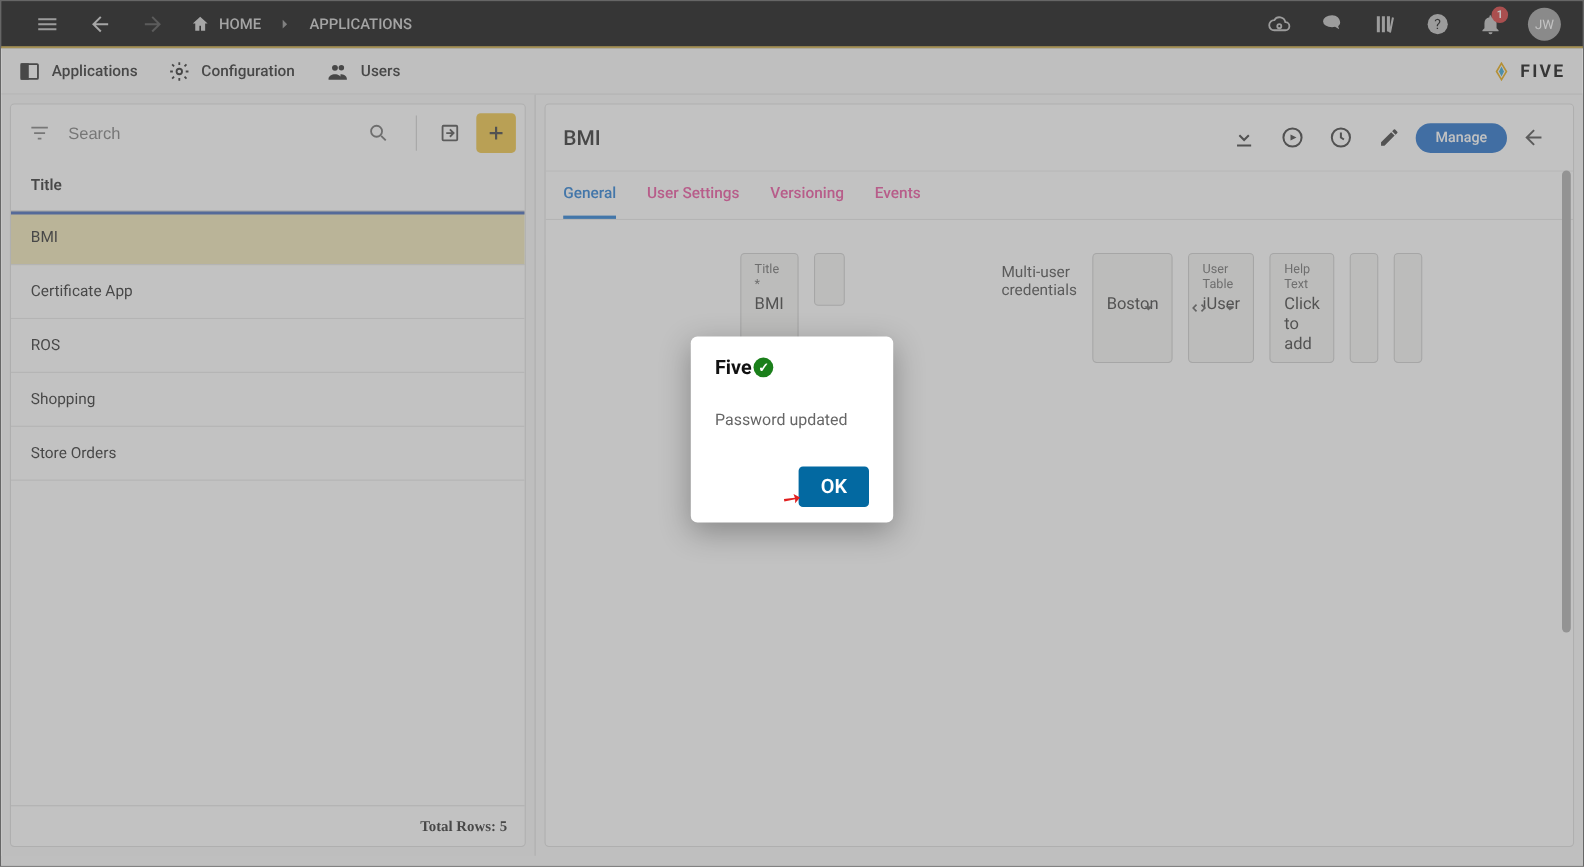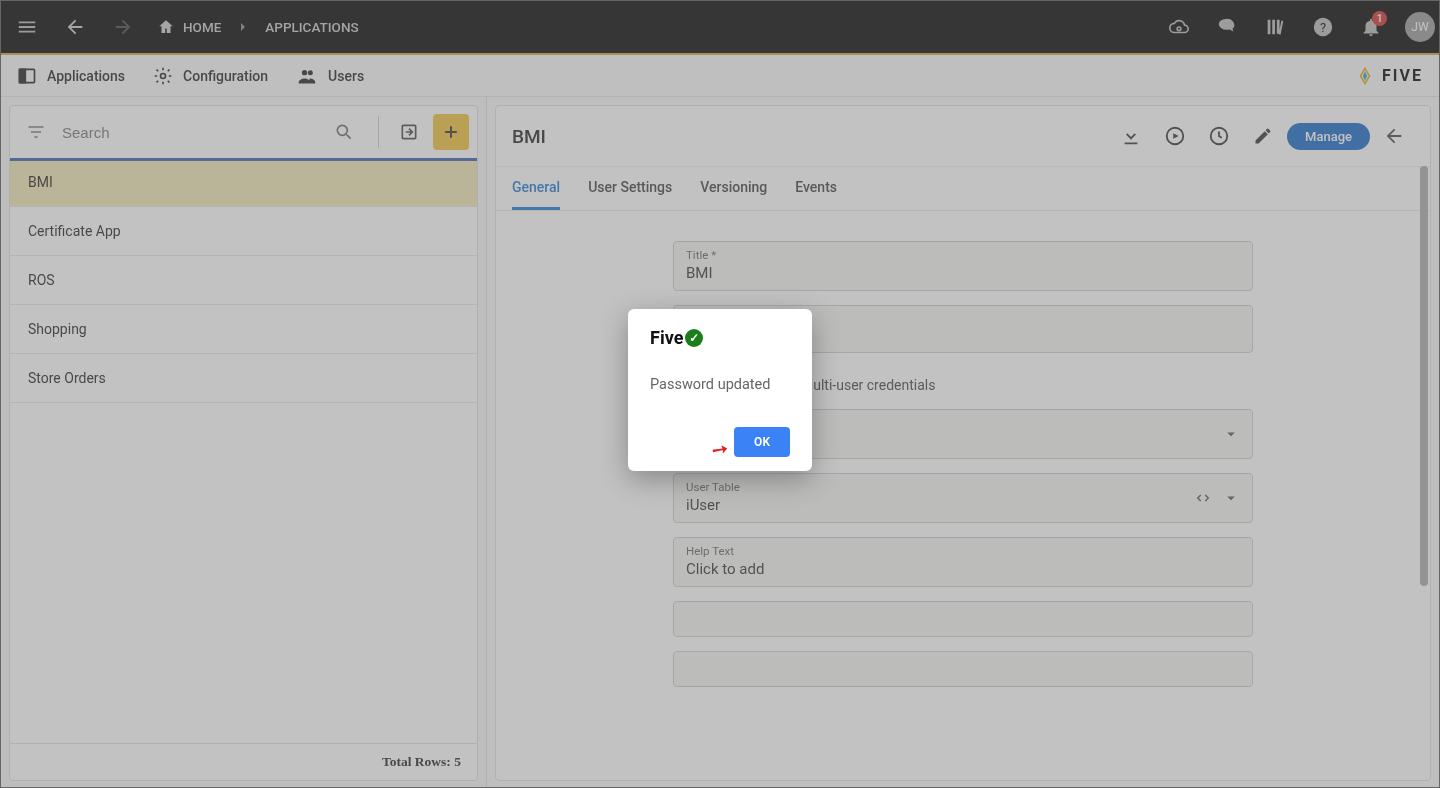--- a/index.html
+++ b/index.html
@@ -1,20 +1,20 @@
 <!DOCTYPE html>
 <html><head>
 <meta charset="utf-8">
 <style>
   * { box-sizing: border-box; margin: 0; padding: 0; }
   html, body { width: 1440px; height: 788px; font-family: Roboto, "Helvetica Neue", Arial, sans-serif; overflow: hidden; }
   body { background: #fafafa; position: relative; border: 1px solid #666; }
 
   
-  .topbar { height: 54px; background: #000; color: #fff; display: flex; align-items: center; padding: 0 4px; justify-content: space-between; border-bottom: 2px solid #caa63a; }
+  .topbar { height: 43px; background: #000; color: #fff; display: flex; align-items: center; padding: 0 20px; justify-content: space-between; border-bottom: 2px solid #caa63a; }
   .topbar-left { display: flex; align-items: center; gap: 4px; }
   .icon-btn { width: 44px; height: 44px; border-radius: 50%; display: flex; align-items: center; justify-content: center; color: #fff; cursor: pointer; }
   .icon-btn.dim { color: #555; }
   .topbar .breadcrumb { display: flex; align-items: center; font-size: 13.5px; font-weight: 500; color: #c8c8c8; gap: 6px; }
   .breadcrumb .crumb { display: flex; align-items: center; gap: 8px; padding: 6px 8px; cursor: pointer; }
   .breadcrumb .sep { color: #777; }
   .topbar-right { display: flex; align-items: center; gap: 4px; }
   .topbar-right .icon-btn { color: #bbb; }
   .notif { position: relative; }
   .notif .badge { position: absolute; top: 6px; right: 6px; background: #d32f2f; color: #fff; font-size: 10px; font-weight: 600; border-radius: 8px; min-width: 15px; height: 15px; display:flex; align-items:center; justify-content:center; }
@@ -47,41 +47,41 @@
 
   
   .main { flex:1; display:flex; flex-direction:column; padding: 8px; }
   .main-card { flex:1; border:1px solid #ddd; border-radius:4px; background:#fff; display:flex; flex-direction:column; overflow:hidden; position:relative; }
   .hdr { display:flex; align-items:center; justify-content:space-between; padding: 10px 16px; border-bottom:1px solid #eee; }
   .hdr-title { font-size:19px; font-weight:500; color:#222; }
   .hdr-actions { display:flex; align-items:center; gap: 4px; }
   .hdr-actions .ic { width:40px; height:40px; display:flex; align-items:center; justify-content:center; color:#444; cursor:pointer; }
   .manage { background:#1566c6; color:#fff; padding: 6px 18px; border-radius: 18px; font-size:13px; font-weight:500; cursor:pointer; }
   .tabs { display:flex; gap: 28px; padding: 0 16px; border-bottom:1px solid #e5e5e5; }
-  .tab { padding: 12px 0; font-size:14px; font-weight:500; color:#404040; cursor:pointer; }
+  .tab { padding: 12px 0; font-size:14px; font-weight:500; color:#ec4899; cursor:pointer; }
   .tab.active { color:#1976d2; border-bottom: 3px solid #1976d2; }
   .formwrap { flex:1; overflow-y:auto; padding: 30px 0; }
-  .formcol { width: 580px; margin: 0 auto; display:flex; flex-direction:column; gap: 14px; }
+  .formcol { width: 580px; margin: 0 auto; display:flex; flex-direction:row; gap: 14px; }
   .field { border:1px solid #ccc; border-radius:4px; background:#f5f5f3; padding: 6px 12px 8px; position:relative; }
   .field .lbl { font-size:11.5px; color:#666; }
   .field .val { font-size:15px; color:#333; min-height:20px; padding-top:2px; }
   .field .chev { position:absolute; right:12px; top:50%; transform:translateY(-50%); color:#555; }
   .field .extra { position:absolute; right:40px; top:50%; transform:translateY(-50%); color:#555; }
   .scrollbar { position:absolute; right:2px; top:60px; bottom:10px; width:8px; }
   .scrollbar .thumb { position:absolute; top:0; width:8px; height: 420px; background:#aaa; border-radius:4px; }
   .multi-label { font-size:14px; color:#444; margin: 10px 0 2px; }
 
   
   .overlay { position:absolute; inset:0; background: rgba(120,120,120,0.45); display:flex; align-items:center; justify-content:center; }
   .modal { width: 184px; background:#fff; border-radius:6px; box-shadow: 0 8px 28px rgba(0,0,0,0.3); padding: 18px 22px 8px; position:relative; top: -4px; }
   .modal-title { font-size:18px; font-weight:700; color:#111; display:flex; align-items:center; gap:2px; }
   .check { width:18px; height:18px; border-radius:50%; background:#1a7f1a; color:#fff; display:inline-flex; align-items:center; justify-content:center; font-size:12px; }
   .modal-msg { font-size:14.5px; color:#666; margin-top: 28px; margin-bottom: 34px; }
   .modal-actions { display:flex; justify-content:flex-end; padding-bottom:6px; }
-  .okbtn { background:#3b82f6; color:#fff; font-size:12px; font-weight:600; padding: 8px 20px; border-radius:4px; cursor:pointer; }
+  .okbtn { background:#0369a1; color:#fff; font-size:18px; font-weight:600; padding: 8px 20px; border-radius:4px; cursor:pointer; }
   .arrow { position:absolute; left: 84px; bottom: 10px; color:#e02020; font-size: 20px; transform: rotate(35deg); pointer-events:none; }
 
   svg { display:block; }
 </style>
 </head>
 <body>
 
 <div class="topbar">
   <div class="topbar-left">
     <div class="icon-btn">
@@ -208,20 +208,21 @@
               <rect x="4" y="4" width="16" height="16" rx="1"></rect>
               <path d="M12 8v8M8 12l4-4 4 4" transform="rotate(90 12 12)"></path>
             </svg>
         </div>
         <div class="addbtn">
           <svg width="20" height="20" viewBox="0 0 24 24" fill="none" stroke="#333" stroke-width="2.4">
               <path d="M12 5v14M5 12h14"></path>
             </svg>
         </div>
       </div>
+      <div class="listhdr">Title</div>
       <div class="list">
         <div class="row sel">BMI</div>
         <div class="row">Certificate App</div>
         <div class="row">ROS</div>
         <div class="row">Shopping</div>
         <div class="row">Store Orders</div>
       </div>
       <div class="listftr">
         <span style="font-weight:700">Total Rows: </span><b>5</b>
       </div>

